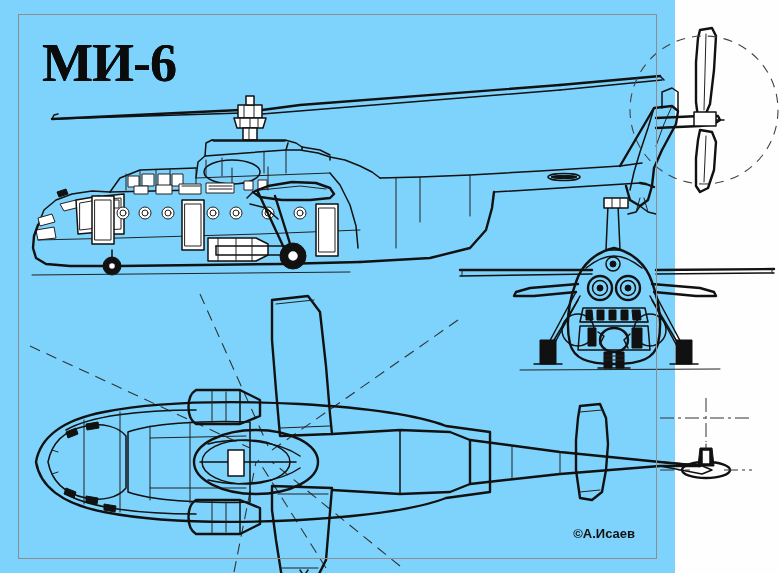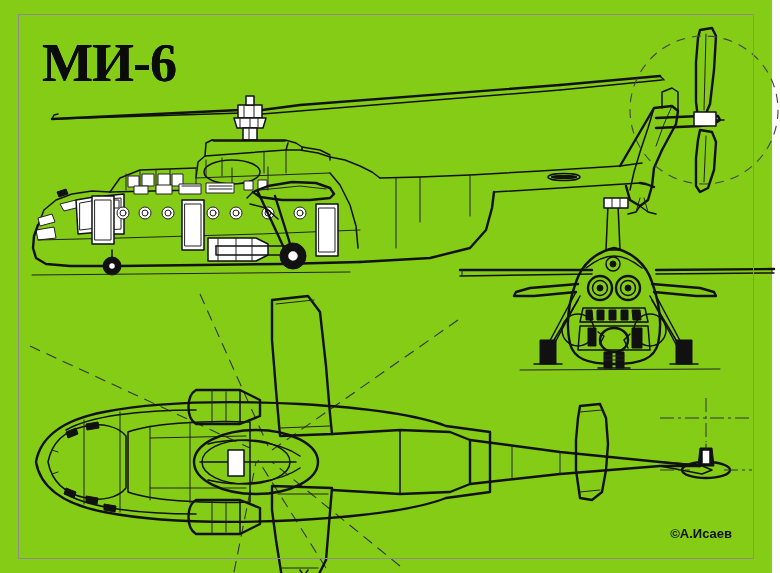--- a/index.html
+++ b/index.html
@@ -5,22 +5,22 @@
 <style>
   html,body{margin:0;padding:0;background:#ffffff;}
   body{
     width:780px;height:573px;overflow:hidden;
     font-family:"Liberation Serif", serif;
     background:#fefefe;
     position:relative;
   }
   #sheet{
     position:absolute;inset:0;
-    width:772px;height:573px;
-    background:#84cc16;
+    width:675px;height:573px;
+    background:#7dd3fc;
   }
   .frame{
     position:absolute;
     left:18px;top:14px;right:18px;bottom:14px;
     border:1.5px solid #8d8d8d;
     pointer-events:none;
   }
   #title{
     position:absolute;
     left:42px;top:36px;

